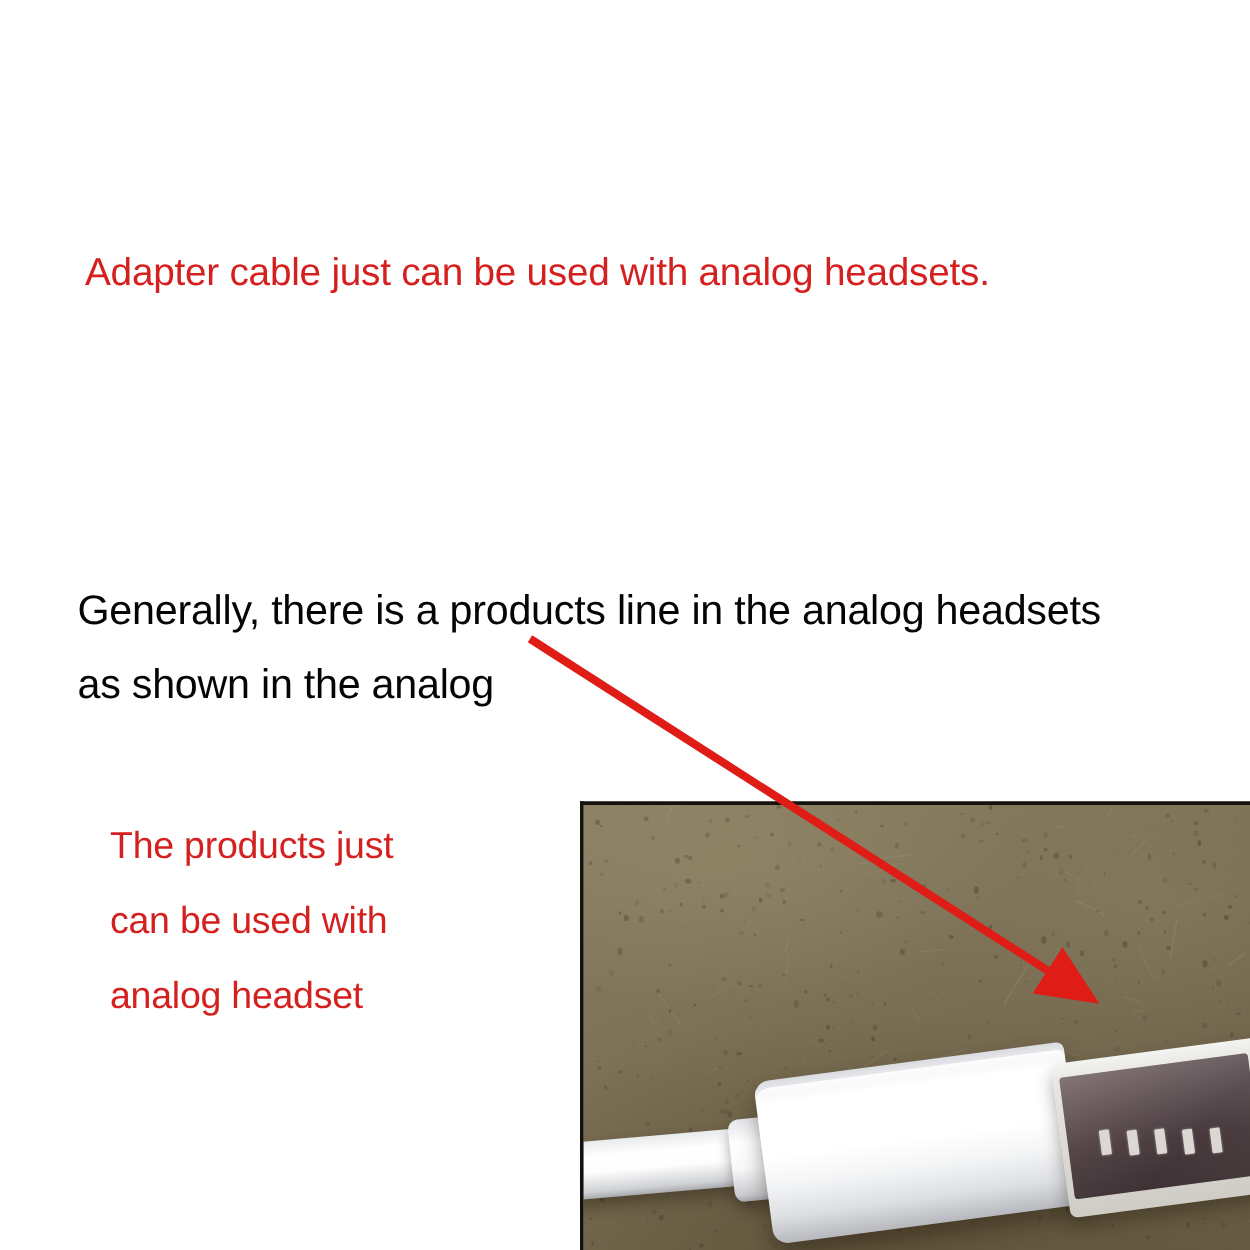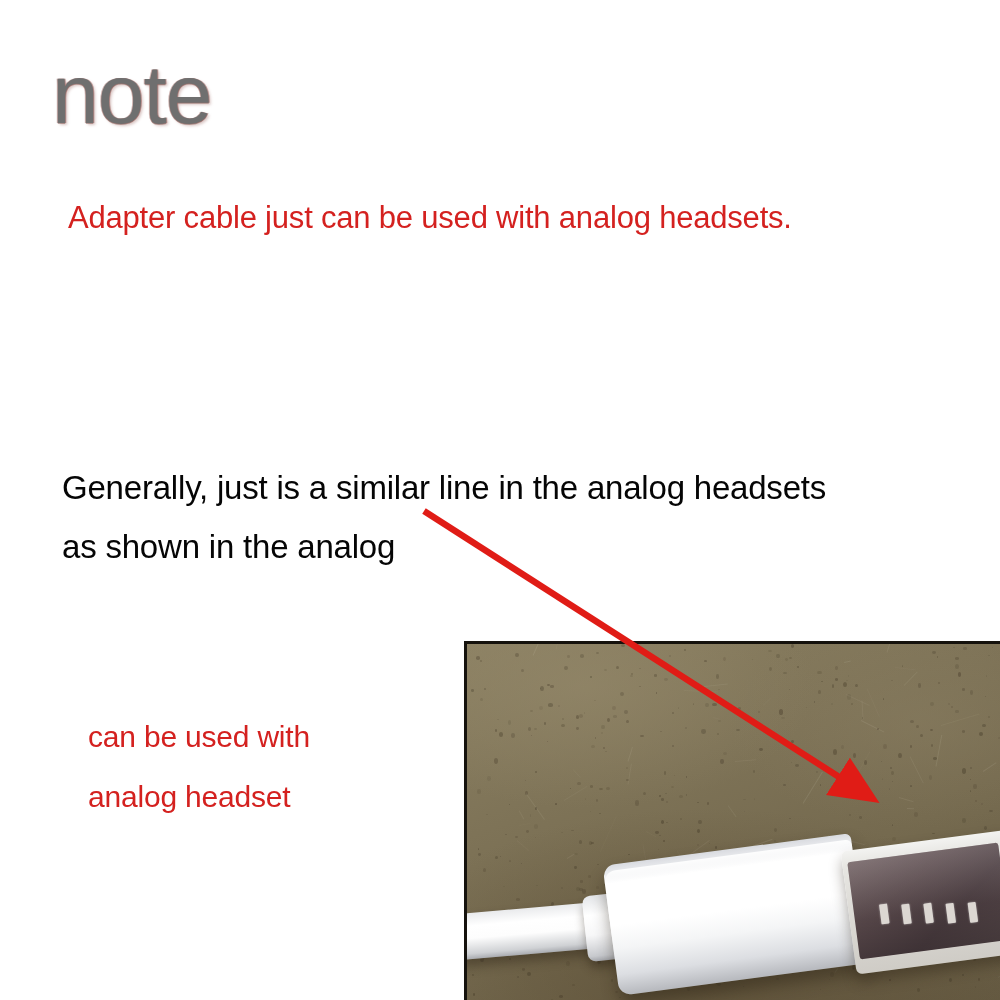--- a/index.html
+++ b/index.html
@@ -203,27 +203,27 @@
     width: 1000px;
     height: 1000px;
     pointer-events: none;
   }
 </style>
 </head>
 <body>
 
 <div id="page">
 
-  <div class="note-title">note</div>
 
   <div class="red-line red-line-1">Adapter cable just can be used with analog headsets.</div>
 
-  <div class="black-line black-line-1">Generally, just is a similar line in the analog headsets</div>
+  <div class="black-line black-line-1">Generally, there is a products line in the analog headsets</div>
   <div class="black-line black-line-2">as shown in the analog</div>
 
+  <div class="red-block-line red-block-1">The products just</div>
   <div class="red-block-line red-block-3">analog headset</div>
   <div class="red-block-line red-block-2">can be used with</div>
 
   <div class="photo">
     <div class="cardboard" id="cardboard">
         <div class="speck" style="width: 2.16462px; height: 1.29404px; left: 36.2559%; top: 24.4799%; opacity: 0.41;"></div>
         <div class="speck" style="width: 1.18295px; height: 0.95626px; left: 77.646%; top: 32.7779%; opacity: 0.63;"></div>
         <div class="speck" style="width: 1.01747px; height: 0.688244px; left: 35.9284%; top: 93.0034%; opacity: 0.57;"></div>
         <div class="speck" style="width: 2.31521px; height: 3.20283px; left: 39.5901%; top: 78.5076%; opacity: 0.36;"></div>
         <div class="speck" style="width: 4.22236px; height: 2.35403px; left: 50.4324%; top: 23.8053%; opacity: 0.52;"></div>

